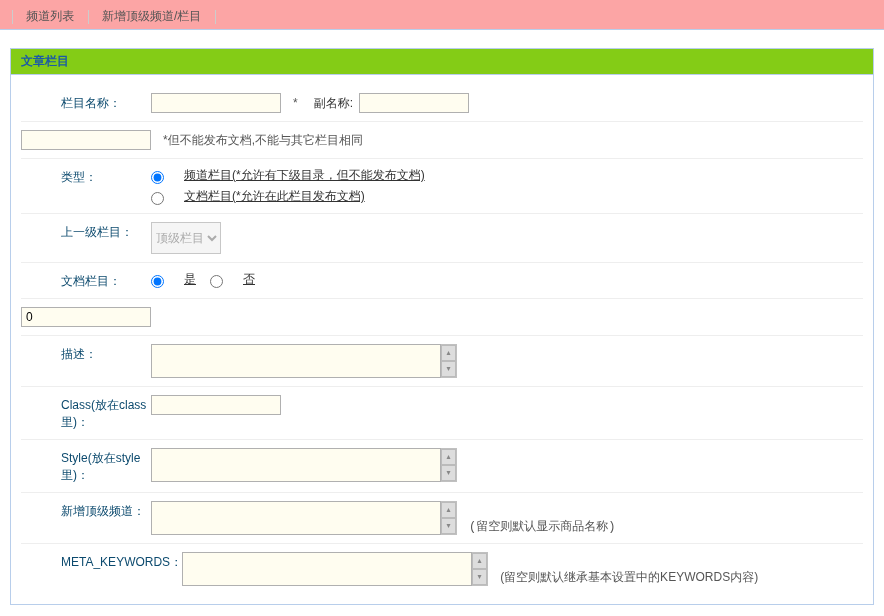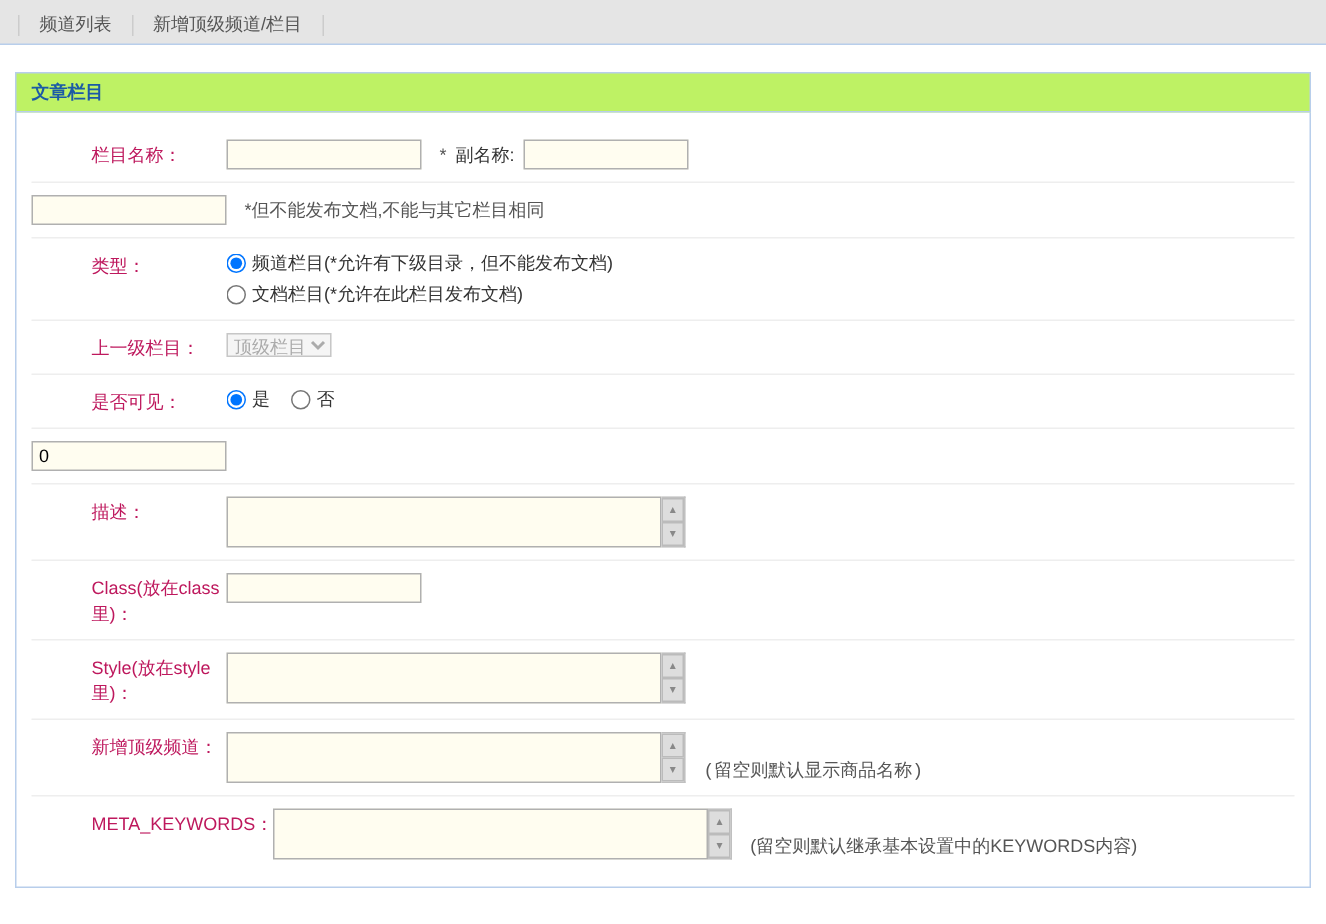--- a/index.html
+++ b/index.html
@@ -6,61 +6,61 @@
     body {
       font-family: "Microsoft YaHei", Arial, sans-serif;
       font-size: 12px;
       background: #fff;
       color: #333;
       width: 884px;
     }
     .tabs {
       border-bottom: 1px solid #b8ceeb;
       padding: 4px 10px 0 10px;
-      background: #e5e5e5;
+      background: #fca5a5;
     }
     .tab {
       display: inline-block;
       padding: 4px 8px;
       color: #555;
       cursor: pointer;
     }
     .tab-sep {
       display: inline-block;
       width: 1px;
       height: 14px;
       background: #ccc;
       vertical-align: middle;
       margin: 0 2px;
     }
     .section-header {
       margin: 18px 10px 0 10px;
       padding: 4px 10px;
-      background: #bef264;
+      background: #84cc16;
       border: 1px solid #b8ceeb;
       color: #1b5aa6;
       font-weight: bold;
     }
     .form-wrap {
       margin: 0 10px;
       border: 1px solid #b8ceeb;
       border-top: none;
       padding: 10px 10px 10px 10px;
     }
     .row {
       display: flex;
       align-items: flex-start;
       padding: 8px 0;
       border-bottom: 1px solid #eee;
     }
     .row:last-of-type { border-bottom: none; }
     .label {
       flex: 0 0 130px;
       padding-left: 40px;
-      color: #be185d;
+      color: #0c4a6e;
       padding-top: 2px;
     }
     .control {
       flex: 1;
       display: flex;
       align-items: center;
       flex-wrap: wrap;
       gap: 4px 6px;
     }
     .control .stack {
@@ -74,21 +74,21 @@
       height: 20px;
       padding: 0 4px;
       font-size: 12px;
     }
     .input-sm { width: 130px; }
     .input-md { width: 110px; }
     .input-w130 { width: 130px; }
     select {
       border: 1px solid #b0b0b0;
       background: #f1f1f1;
-      height: 16px;
+      height: 32px;
       font-size: 12px;
       color: #888;
     }
     textarea {
       border: 1px solid #b0b0b0;
       background: #fffdf0;
       font-size: 12px;
       padding: 2px 4px;
       resize: none;
     }
@@ -108,21 +108,21 @@
     .ta-scroll span {
       height: 16px;
       background: #ddd;
       border: 1px solid #bbb;
       font-size: 8px;
       text-align: center;
       line-height: 14px;
       color: #888;
     }
     .note { color: #555; margin-left: 6px; }
-    .radio-row { display: flex; align-items: center; gap: 4px; }
+    .radio-row { display: flex; align-items: flex-end; gap: 20px; text-decoration: underline; }
   </style>
 </head>
 <body>
 
 <div class="tabs">
   <span class="tab-sep"></span>
   <span class="tab">频道列表</span>
   <span class="tab-sep"></span>
   <span class="tab">新增顶级频道/栏目</span>
   <span class="tab-sep"></span>
@@ -130,21 +130,21 @@
 
 <div class="section-header">文章栏目</div>
 
 <div class="form-wrap">
 
   <div class="row">
     <div class="label">栏目名称：</div>
     <div class="control">
       <input type="text" class="input-sm" value="" style="">
       <span class="note">*</span>
-      <span style="">副名称:</span>
+      <span style="margin-left:10px;">副名称:</span>
       <input type="text" class="input-md" value="" style="">
     </div>
   </div>
 
   <div class="row">
     <div class="control">
       <input type="text" class="input-sm" value="" style="">
       <span class="note">*但不能发布文档,不能与其它栏目相同</span>
     </div>
   </div>
@@ -169,21 +169,21 @@
   <div class="row">
     <div class="label">上一级栏目：</div>
     <div class="control">
       <select disabled="">
         <option>顶级栏目</option>
       </select>
     </div>
   </div>
 
   <div class="row">
-    <div class="label">是否可见：</div>
+    <div class="label">文档栏目：</div>
     <div class="control">
       <label class="radio-row">
         <input type="radio" name="vis" checked="" style="">
         <span>是</span>
       </label>
       <label class="radio-row" style="margin-left:8px;">
         <input type="radio" name="vis" style="">
         <span>否</span>
       </label>
     </div>

